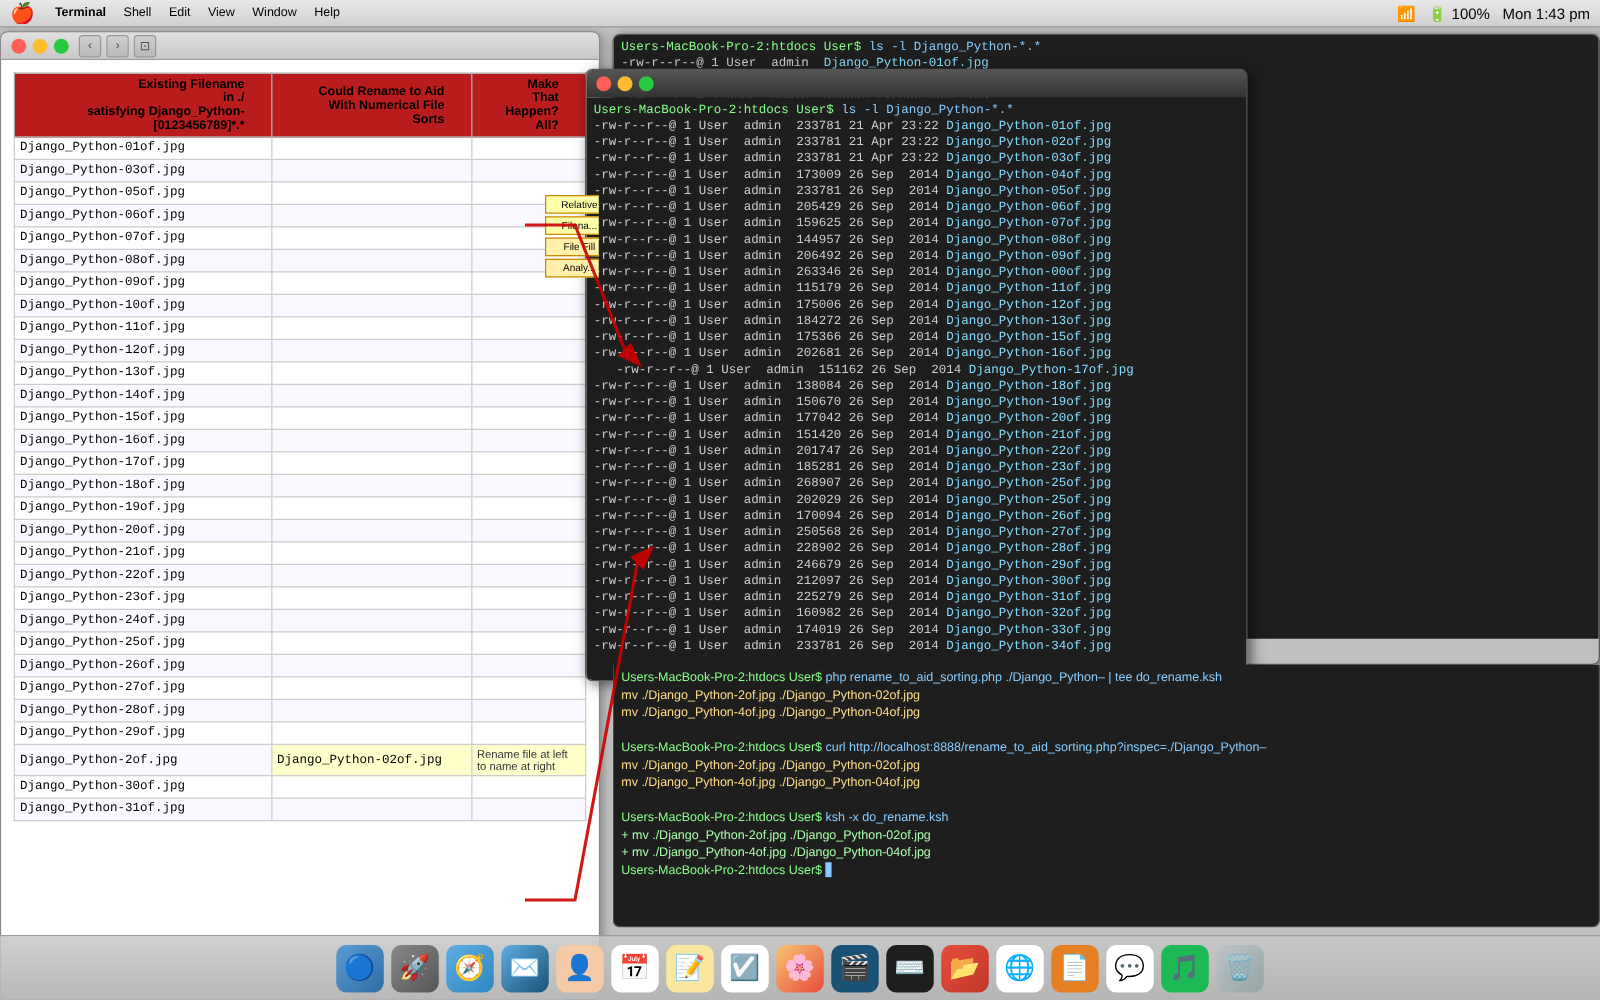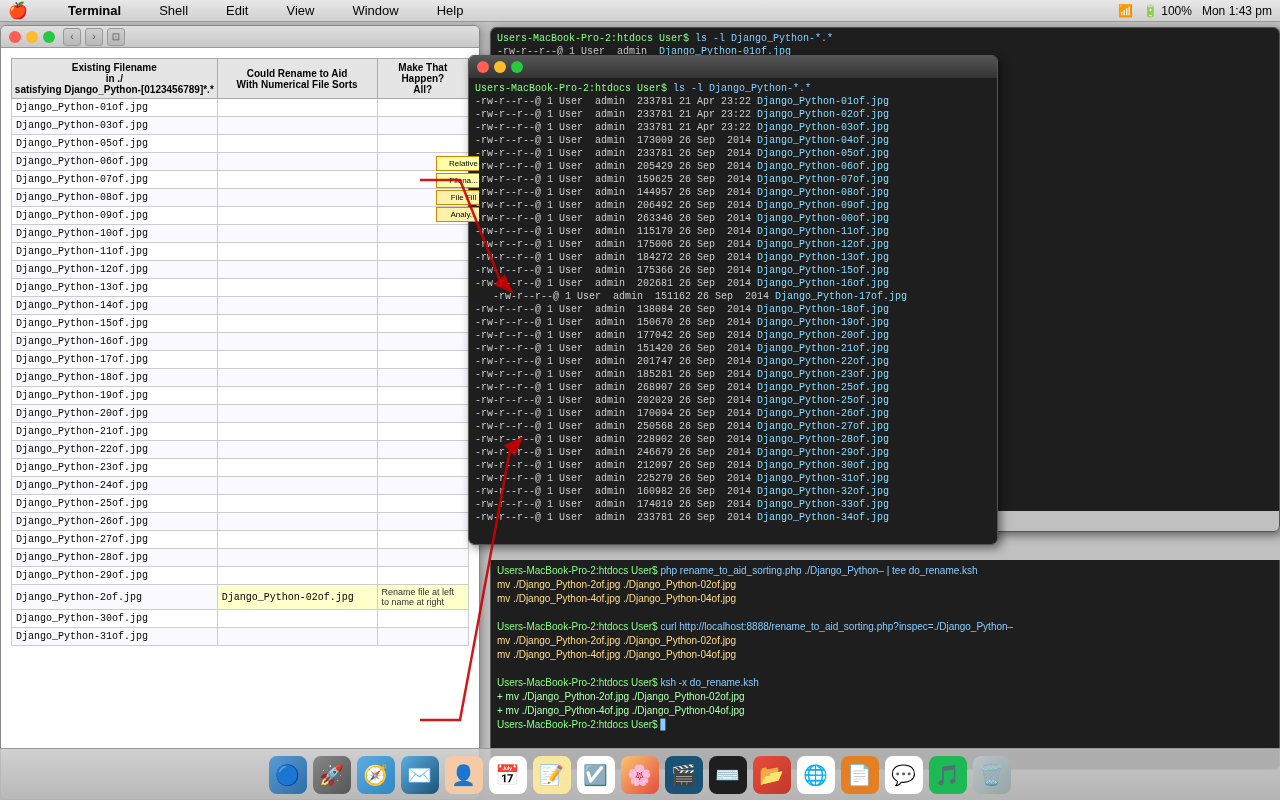--- a/index.html
+++ b/index.html
@@ -25,23 +25,22 @@
       border-bottom: 1px solid #999;
       position: relative;
       z-index: 100;
     }
     .menubar-apple {
       margin-right: 16px;
       font-size: 16px;
     }
     .menubar-item {
       margin-right: 14px;
-      font-size: 13px;
+      font-size: 10px;
       color: #000;
-      margin-left: 24px;
     }
     .menubar-item.bold { font-weight: 700; }
     .menubar-right {
       position: absolute;
       right: 8px;
       display: flex;
       align-items: center;
       gap: 10px;
       font-size: 12px;
     }
@@ -117,24 +116,24 @@
       margin-bottom: 12px;
     }
 
     
     .file-table {
       width: 100%;
       border-collapse: collapse;
       font-size: 11px;
     }
     .file-table th {
-      background: #e5e5e5;
+      background: #b91c1c;
       border: 1px solid #aaa;
-      padding: 3px 0;
-      text-align: center;
+      padding: 3px 21px;
+      text-align: right;
       font-size: 10px;
       font-weight: bold;
       vertical-align: middle;
     }
     .file-table td {
       border: 1px solid #ccc;
       padding: 2px 4px;
       font-size: 10px;
       height: 18px;
     }
@@ -193,21 +192,21 @@
       height: 490px;
     }
     .terminal-small .terminal-body {
       height: 468px;
       overflow-y: hidden;
     }
 
     
     .terminal-bottom {
       position: absolute;
-      top: 560px;
+      top: 532px;
       left: 490px;
       width: 790px;
       background: #1e1e1e;
       color: #e0e0e0;
       font-size: 10px;
       line-height: 14px;
       padding: 4px 6px;
       white-space: pre;
       border: 1px solid #555;
       border-top: none;

